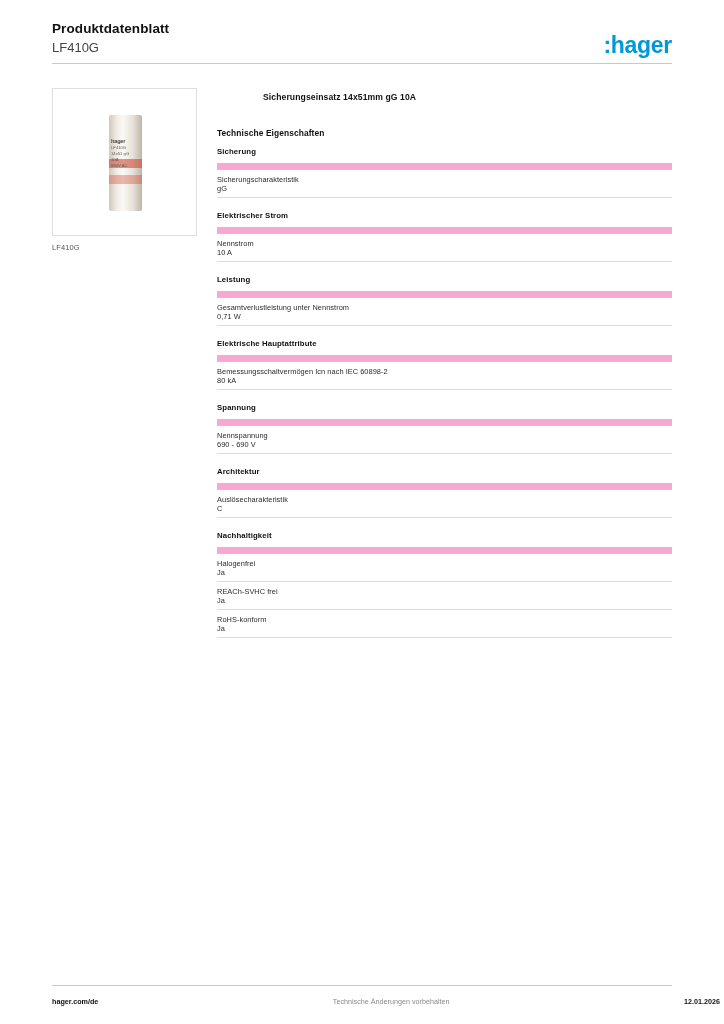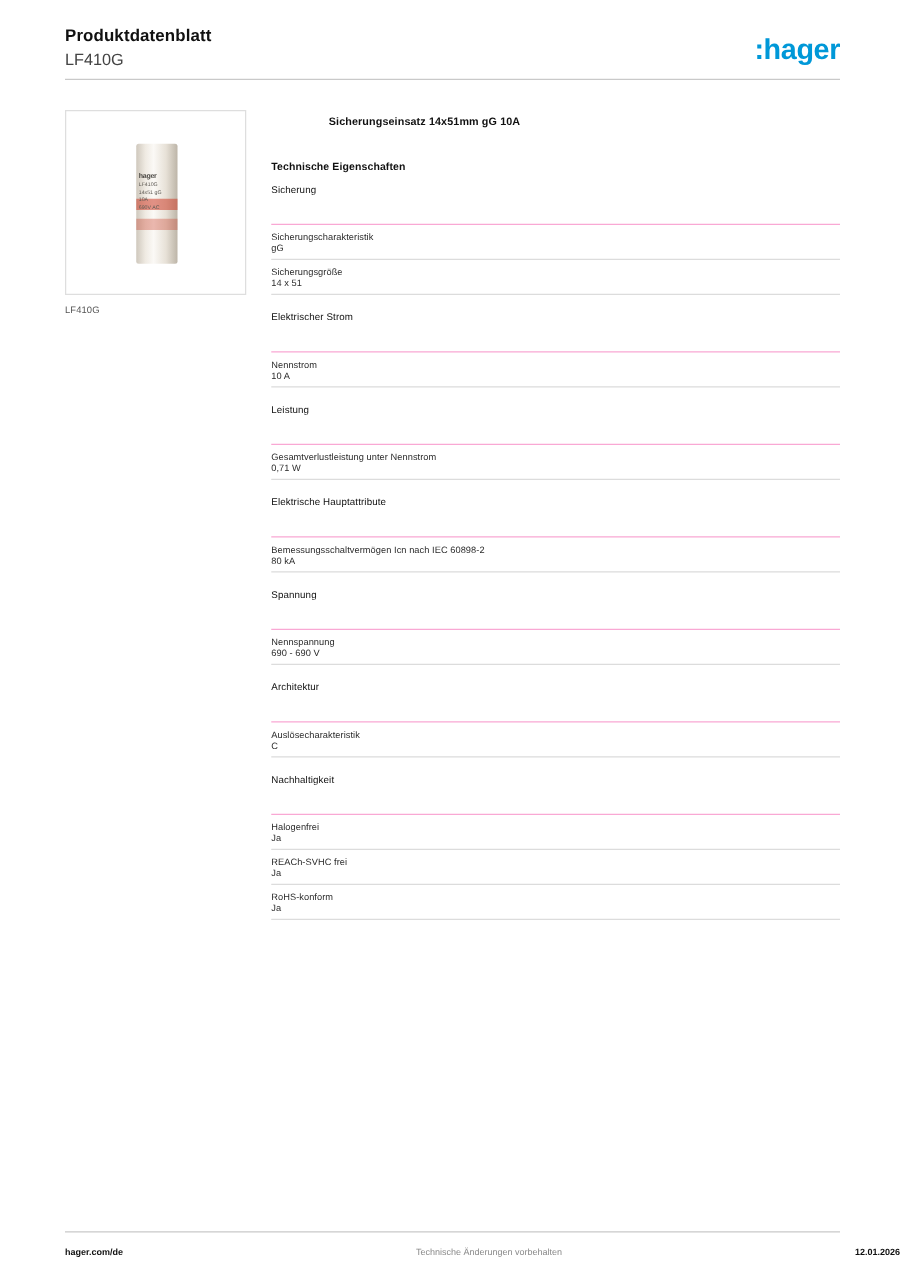--- a/index.html
+++ b/index.html
@@ -23,21 +23,21 @@
     box-sizing: border-box;
   }
 
   
   .header {
     position: absolute;
     left: 52px;
     top: 20px;
     width: 620px;
     display: flex;
-    align-items: center;
+    align-items: flex-end;
     justify-content: space-between;
   }
   .title-block {
     display: flex;
     flex-direction: column;
   }
   .doc-title {
     font-size: 13.5px;
     font-weight: bold;
     letter-spacing: 0.1px;
@@ -162,25 +162,25 @@
     font-weight: bold;
     color: #111;
     letter-spacing: 0.1px;
     margin: 0 0 9px 0;
   }
   .group {
     margin-bottom: 13px;
   }
   .group-title {
     font-size: 7.8px;
-    font-weight: normal;
-    color: #111;
-    letter-spacing: 0.1px;
-    padding-bottom: 23px;
-    border-bottom: 1px solid #f9a8d4;
+    font-weight: bold;
+    color: #111;
+    letter-spacing: 0.1px;
+    padding-bottom: 7px;
+    border-bottom: 7px solid #f9a8d4;
   }
   .row {
     display: flex;
     justify-content: space-between;
     align-items: baseline;
     font-size: 7.4px;
     color: #2b2b2b;
     padding: 5px 0 4px 0;
     border-bottom: 1px solid #dcdcdc;
     letter-spacing: 0.05px;
@@ -264,24 +264,20 @@
   <div class="content">
     <div class="product-name">Sicherungseinsatz 14x51mm gG 10A</div>
     <div class="section-heading">Technische Eigenschaften</div>
     <div id="groups">
         <div class="group">
           <div class="group-title">Sicherung</div>
           <div class="row">
             <span class="label">Sicherungscharakteristik</span>
             <span class="value">gG</span>
           </div>
-          <div class="row">
-            <span class="label">Sicherungsgröße</span>
-            <span class="value">14 x 51</span>
-          </div>
         </div>
         <div class="group">
           <div class="group-title">Elektrischer Strom</div>
           <div class="row">
             <span class="label">Nennstrom</span>
             <span class="value">10 A</span>
           </div>
         </div>
         <div class="group">
           <div class="group-title">Leistung</div>

